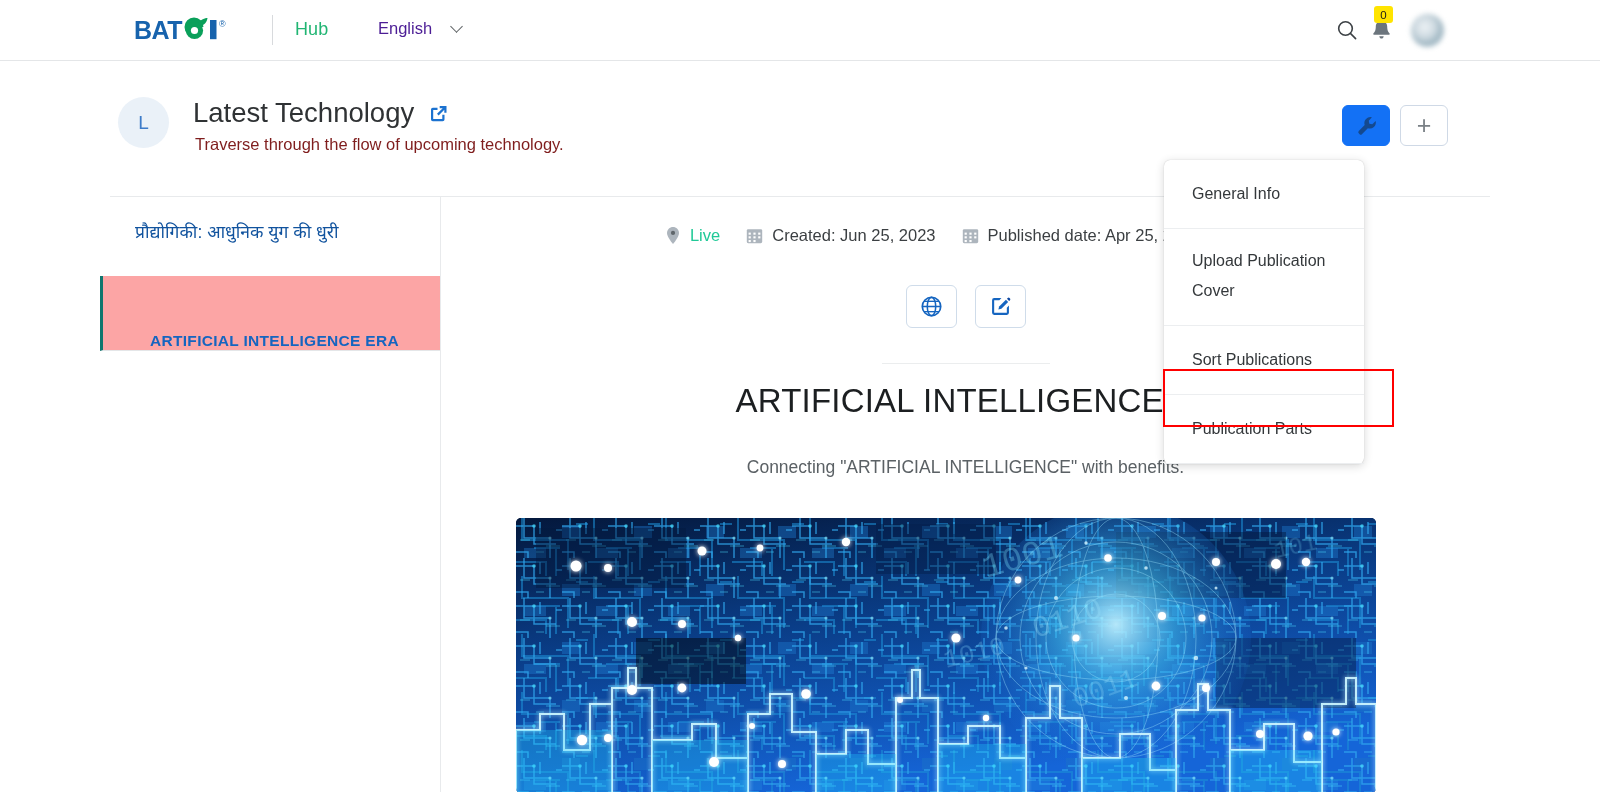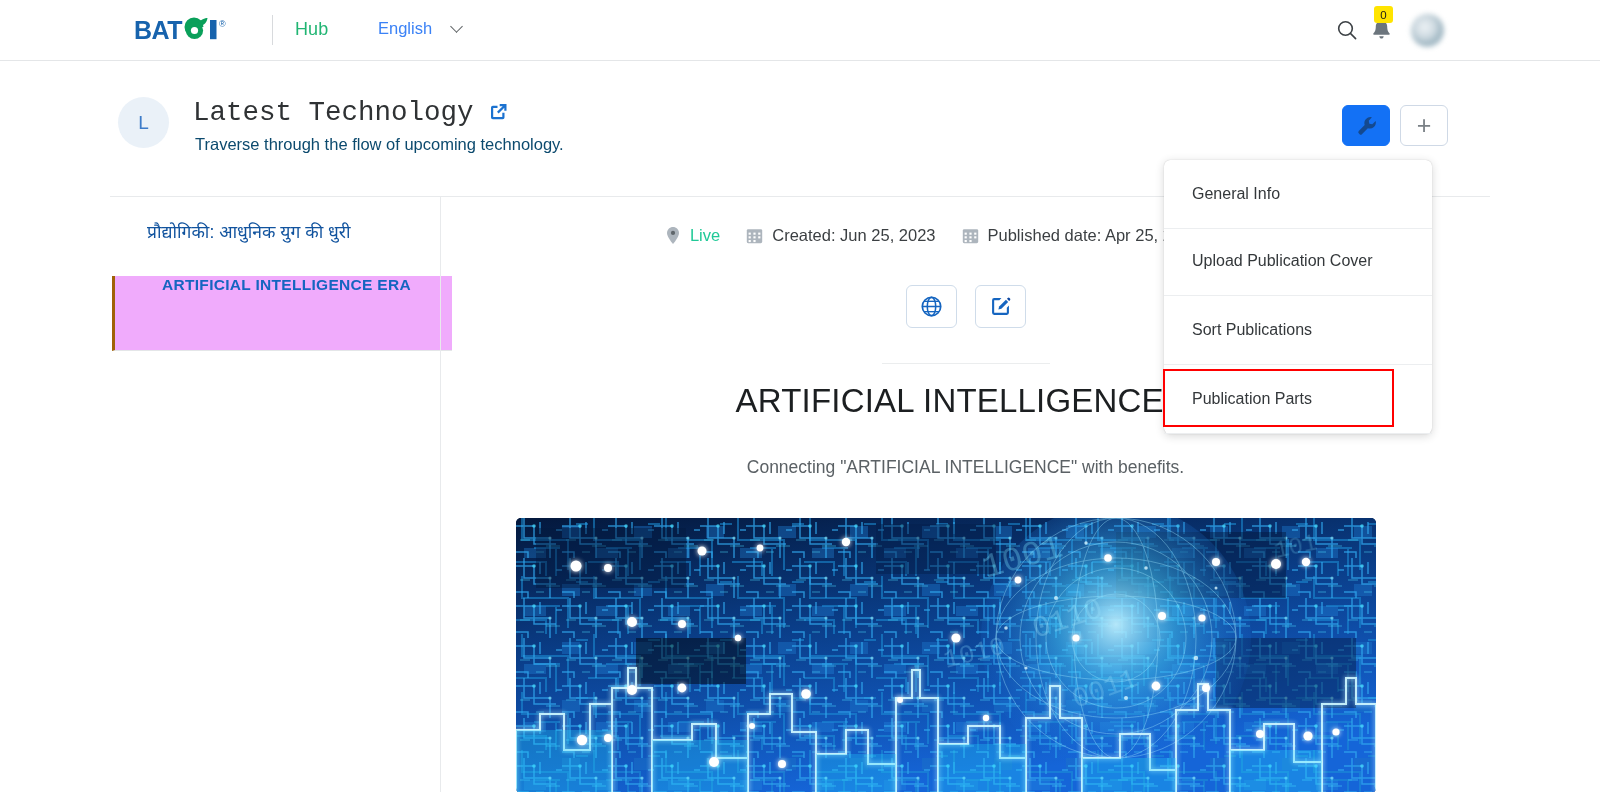--- a/index.html
+++ b/index.html
@@ -29,21 +29,21 @@
     position: absolute; left: 272px; top: 15px;
     width: 1px; height: 30px; background: #d8dadd;
   }
   .nav-hub {
     position: absolute; left: 295px; top: 19px;
     font-size: 18px; color: #21b573; letter-spacing: .1px;
     text-decoration: none; cursor: pointer;
   }
   .nav-lang {
     position: absolute; left: 378px; top: 19px;
-    font-size: 16.5px; color: #3b82f6;
+    font-size: 16.5px; color: #4c1d95;
     display: flex; align-items: center; gap: 20px; cursor: pointer;
   }
   .chev-down {
     display: inline-block; width: 9px; height: 9px;
     border-right: 1.7px solid #5c6063; border-bottom: 1.7px solid #5c6063;
     transform: rotate(45deg); margin-top: -5px;
   }
   .icon-btn {
     width: 34px; height: 34px; display: flex;
     align-items: center; justify-content: center;
@@ -70,58 +70,58 @@
   .pub-avatar {
     position: absolute; left: 118px; top: 36px;
     width: 51px; height: 51px; border-radius: 50%;
     background: #eaf1f8;
     display: flex; align-items: center; justify-content: center;
     color: #3d7cc9; font-size: 19px; font-weight: 400;
   }
   .pub-title {
     position: absolute; left: 193px; top: 34px;
     font-size: 27.5px; color: #2f3234; font-weight: 400;
-    display: flex; align-items: center; gap: 14px; white-space: nowrap; font-family: Liberation Mono, monospace;
+    display: flex; align-items: center; gap: 14px; white-space: nowrap;
   }
   .ext-link-icon { display: inline-block; margin-top: 4px; cursor: pointer; }
   .pub-sub {
     position: absolute; left: 195px; top: 74px;
-    font-size: 16.5px; color: #0c4a6e; font-weight: 400;
+    font-size: 16.5px; color: #7f1d1d; font-weight: 400;
   }
   .head-btns { position: absolute; right: 152px; top: 44px; display: flex; gap: 10px; }
   .btn-sq {
     width: 48px; height: 41px; border-radius: 6px;
     display: flex; align-items: center; justify-content: center;
     cursor: pointer;
   }
   .btn-primary { background: #1371f5; border: 1px solid #1371f5; }
   .btn-outline { background: #ffffff; border: 1px solid #cfd9e6; }
   .plus-glyph { color: #7a8086; font-size: 25px; line-height: 1; font-weight: 300; }
 
   
   .content { position: absolute; top: 196px; left: 110px; width: 1380px; height: 596px; }
   .content-topline {
     position: absolute; top: 0; left: 0; width: 1380px; height: 1px; background: #e8eaec;
   }
 
   
-  .sidebar { position: absolute; top: 1px; left: 12px; width: 330px; height: 595px; text-decoration: underline; }
+  .sidebar { position: absolute; top: 1px; left: 0; width: 330px; height: 595px; text-decoration: underline; }
   .side-vline {
     position: absolute; top: 1px; left: 330px; width: 1px; height: 595px; background: #e8eaec;
   }
   .side-title {
     position: absolute; top: 22px; left: 25px;
     font-size: 17.5px; color: #11539e; font-weight: 500; white-space: nowrap;
   }
   .side-item {
     position: absolute; top: 79px; left: -10px;
     width: 340px; height: 75px;
-    background: #f0abfc; border-left: 3px solid #a16207;
+    background: #fca5a5; border-left: 3px solid #0f766e;
     border-bottom: 1px solid #e4e6e8;
-    display: flex; align-items: flex-start; cursor: pointer;
+    display: flex; align-items: flex-end; cursor: pointer;
   }
   .side-item-label {
     margin-left: 47px; font-size: 15.5px; color: #1565c0;
     font-weight: bold; letter-spacing: .3px;
   }
 
   
   .main { position: absolute; top: 1px; left: 331px; width: 1049px; height: 595px; }
   .meta-row {
     position: absolute; top: 29px; left: 6px; width: 1049px;
@@ -157,21 +157,21 @@
   .hero {
     position: absolute; top: 321px; left: 75px;
     width: 860px; height: 275px; border-radius: 5px;
     overflow: hidden; background: #05204a;
   }
   .hero svg { display: block; width: 860px; height: 275px; }
 
   
   .dropdown {
     position: absolute; left: 1164px; top: 160px;
-    width: 268px; background: #ffffff;
+    width: 200px; background: #ffffff;
     border-radius: 6px;
     box-shadow: 0 2px 10px rgba(0,0,0,.16), 0 0 1px rgba(0,0,0,.25);
     z-index: 40; overflow: visible;
   }
   .dd-item {
     padding: 19px 28px; font-size: 16px; color: #34383b;
     border-bottom: 1px solid #eceef0; cursor: pointer; line-height: 30px;
   }
   .dd-item:last-child { border-bottom: none; }
   .dd-item.wrap2 { padding-top: 17px; }

